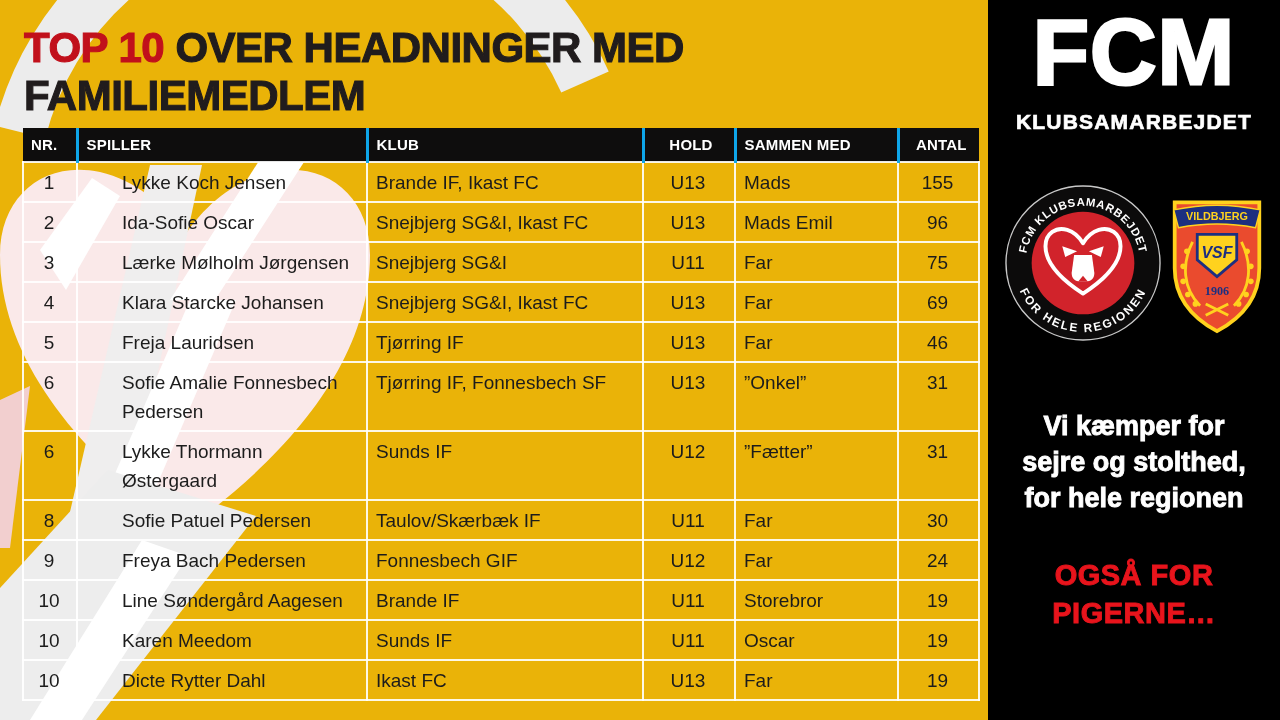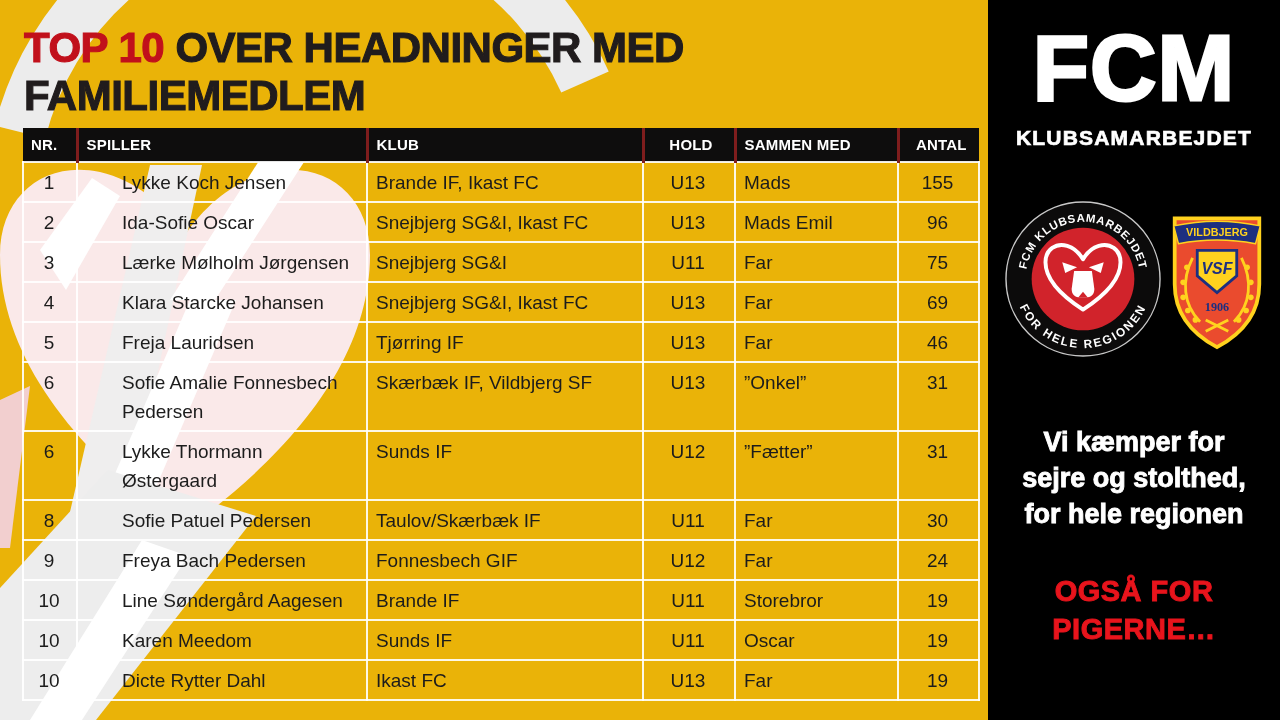--- a/index.html
+++ b/index.html
@@ -13,41 +13,41 @@
   .title{
     position:absolute;left:24px;top:24px;z-index:2;width:950px;
     font-size:42px;font-weight:bold;line-height:48px;letter-spacing:-0.5px;
     color:#201c1d;-webkit-text-stroke:1.1px #201c1d;
   }
   .title .red{color:#c1101b;-webkit-text-stroke:1.1px #c1101b;}
   .table-wrap{position:absolute;left:22px;top:128px;width:956px;z-index:1;}
   table{width:956px;border-collapse:collapse;table-layout:fixed;}
   thead th{
     background:#0e0d0d;color:#fff;font-size:15px;font-weight:bold;
-    text-align:left;padding:8px 4px 8px 8px;border-left:3px solid #7f1d1d;
+    text-align:left;padding:8px 4px 8px 8px;border-left:3px solid #0ea5e9;
     letter-spacing:0.2px;
   }
   thead th:first-child{border-left:none;}
   thead th.center{text-align:center;}
   tbody td{
     background:transparent;font-size:19px;color:#1c1c1c;line-height:29px;
     vertical-align:top;padding:5px 4px 4px 8px;
     border:2px solid rgba(255,255,255,0.9);
   }
   td.c-nr{text-align:center;padding-left:2px;}
   td.c-spiller{white-space:pre-line;padding-left:44px;}
   td.c-hold{text-align:center;padding-left:2px;}
   td.c-antal{text-align:center;padding-left:2px;}
   
   .panel{
     position:absolute;left:988px;top:0;width:292px;height:720px;
     background:#000;color:#fff;text-align:center;z-index:3;
   }
   .brand{
-    margin-top:16px;font-size:92px;font-weight:bold;line-height:104px;
+    font-size:92px;font-weight:bold;line-height:104px;
     -webkit-text-stroke:3px #fff;letter-spacing:1px;
   }
   .brand-sub{
     margin-top:6px;font-size:21px;font-weight:bold;letter-spacing:1.2px;text-align:center;
     -webkit-text-stroke:0.7px #fff;
   }
   .logos{margin-top:50px;display:flex;justify-content:center;align-items:center;gap:8px;}
   .slogan{
     margin-top:66px;font-size:27px;font-weight:bold;line-height:36px;
     white-space:pre-line;-webkit-text-stroke:0.9px #fff;
@@ -139,21 +139,21 @@
             <td class="c-spiller">Freja Lauridsen</td>
             <td class="c-klub">Tjørring IF</td>
             <td class="c-hold">U13</td>
             <td class="c-sammen">Far</td>
             <td class="c-antal">46</td>
           </tr>
           <tr>
             <td class="c-nr">6</td>
             <td class="c-spiller">Sofie Amalie Fonnesbech
 Pedersen</td>
-            <td class="c-klub">Skærbæk IF, Vildbjerg SF</td>
+            <td class="c-klub">Tjørring IF, Fonnesbech SF</td>
             <td class="c-hold">U13</td>
             <td class="c-sammen">”Onkel”</td>
             <td class="c-antal">31</td>
           </tr>
           <tr>
             <td class="c-nr">6</td>
             <td class="c-spiller">Lykke Thormann
 Østergaard</td>
             <td class="c-klub">Sunds IF</td>
             <td class="c-hold">U12</td>

